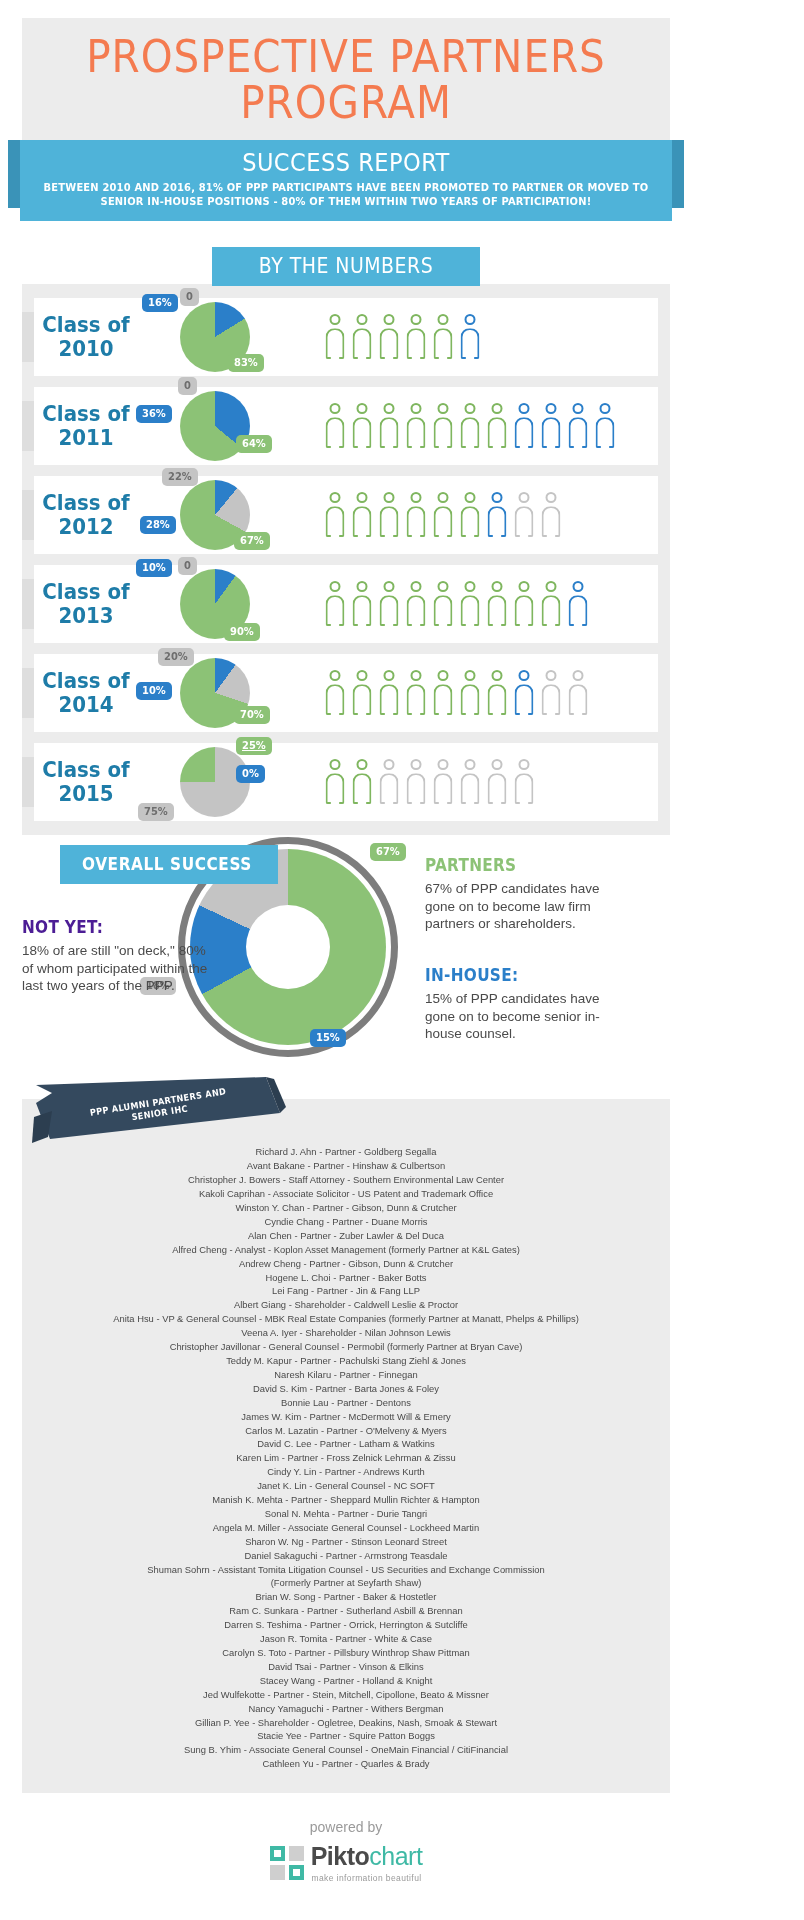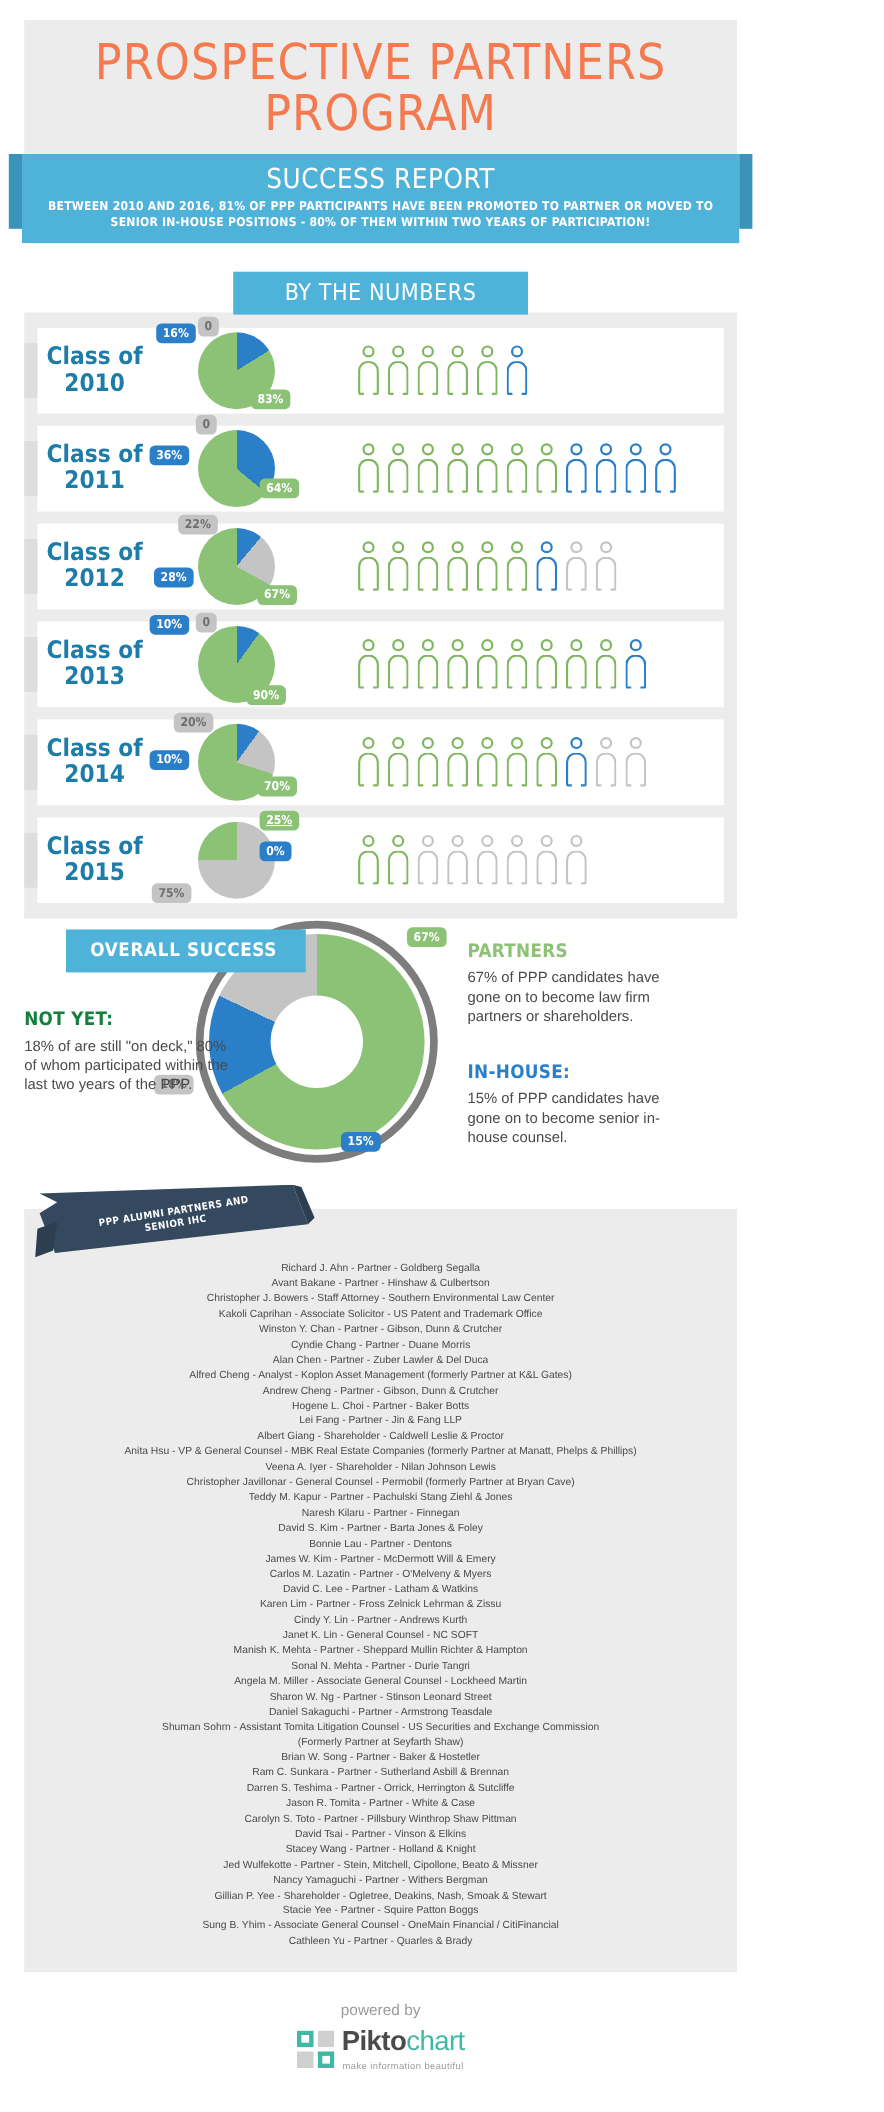--- a/index.html
+++ b/index.html
@@ -161,21 +161,21 @@
     background:#fff; border-radius:50%;
   }
   .os-cal { position:absolute; }
   .leg { position:absolute; width: 188px; }
   .leg h3 {
     font-family:"DejaVu Sans Condensed","Liberation Sans", sans-serif;
     font-size: 17px; letter-spacing:.3px; margin-bottom: 5px;
   }
   .leg p { font-size: 13.5px; line-height: 1.3; color:#4a4a4a; }
   .leg-notyet { left: 22px; top: 80px; }
-  .leg-notyet h3 { color:#15803d; }
+  .leg-notyet h3 { color:#4c1d95; }
   .leg-partners { left: 425px; top: 18px; width: 200px;}
   .leg-partners h3 { color:#8CC276; }
   .leg-inhouse { left: 425px; top: 128px; width: 200px;}
   .leg-inhouse h3 { color:#2B7FC9; }
 
   
   .alumni-wrap {
     position: relative;
     background:#ececec;
     margin: 0 22px 0 22px;

